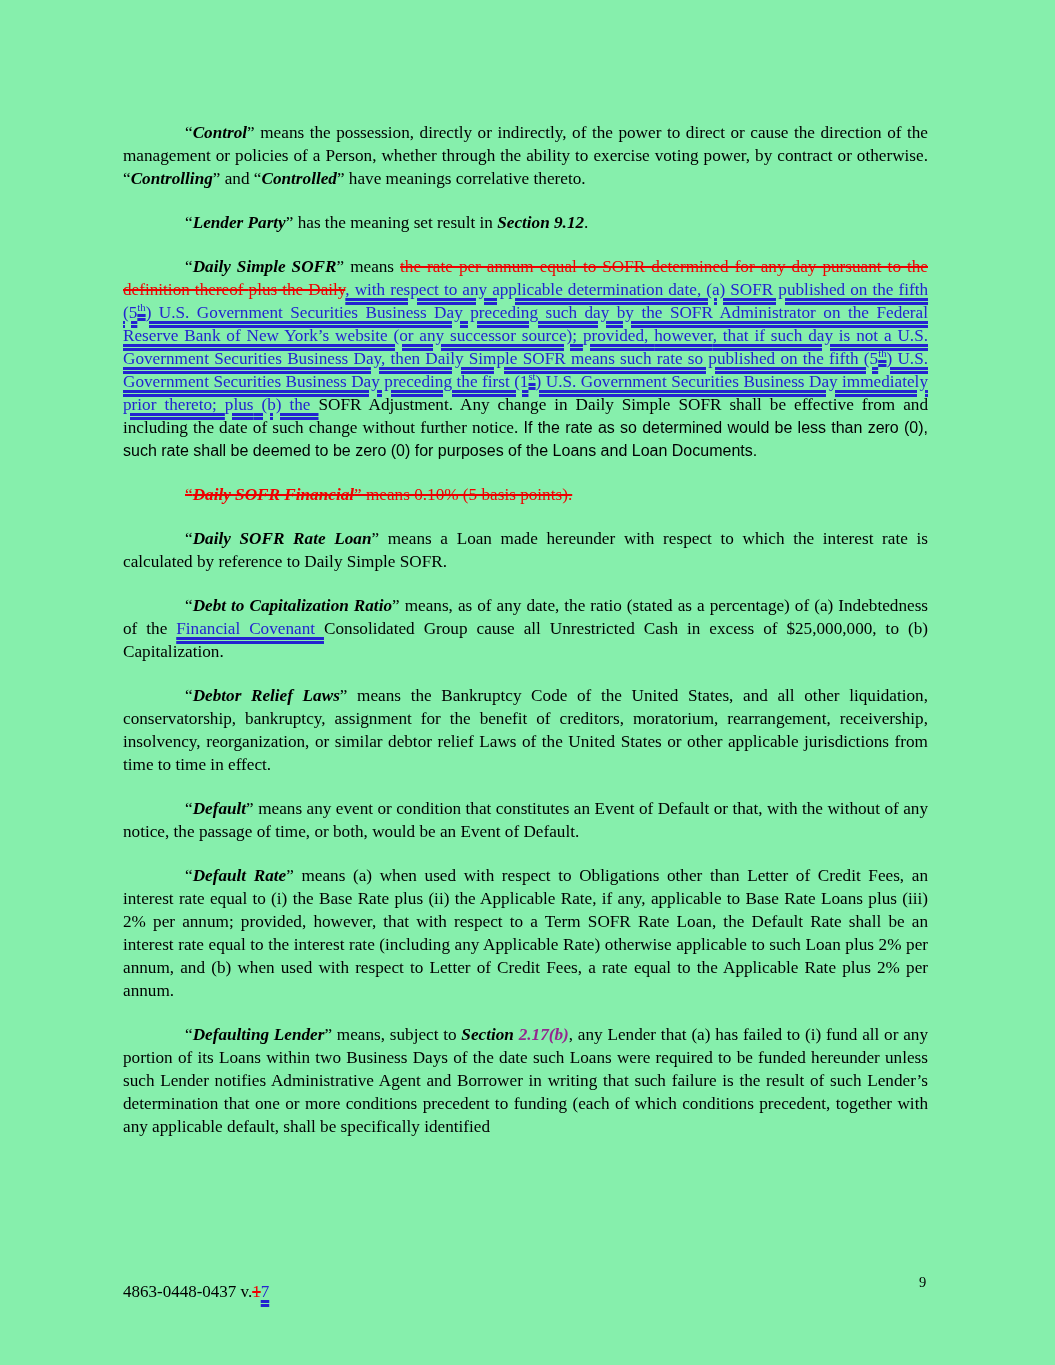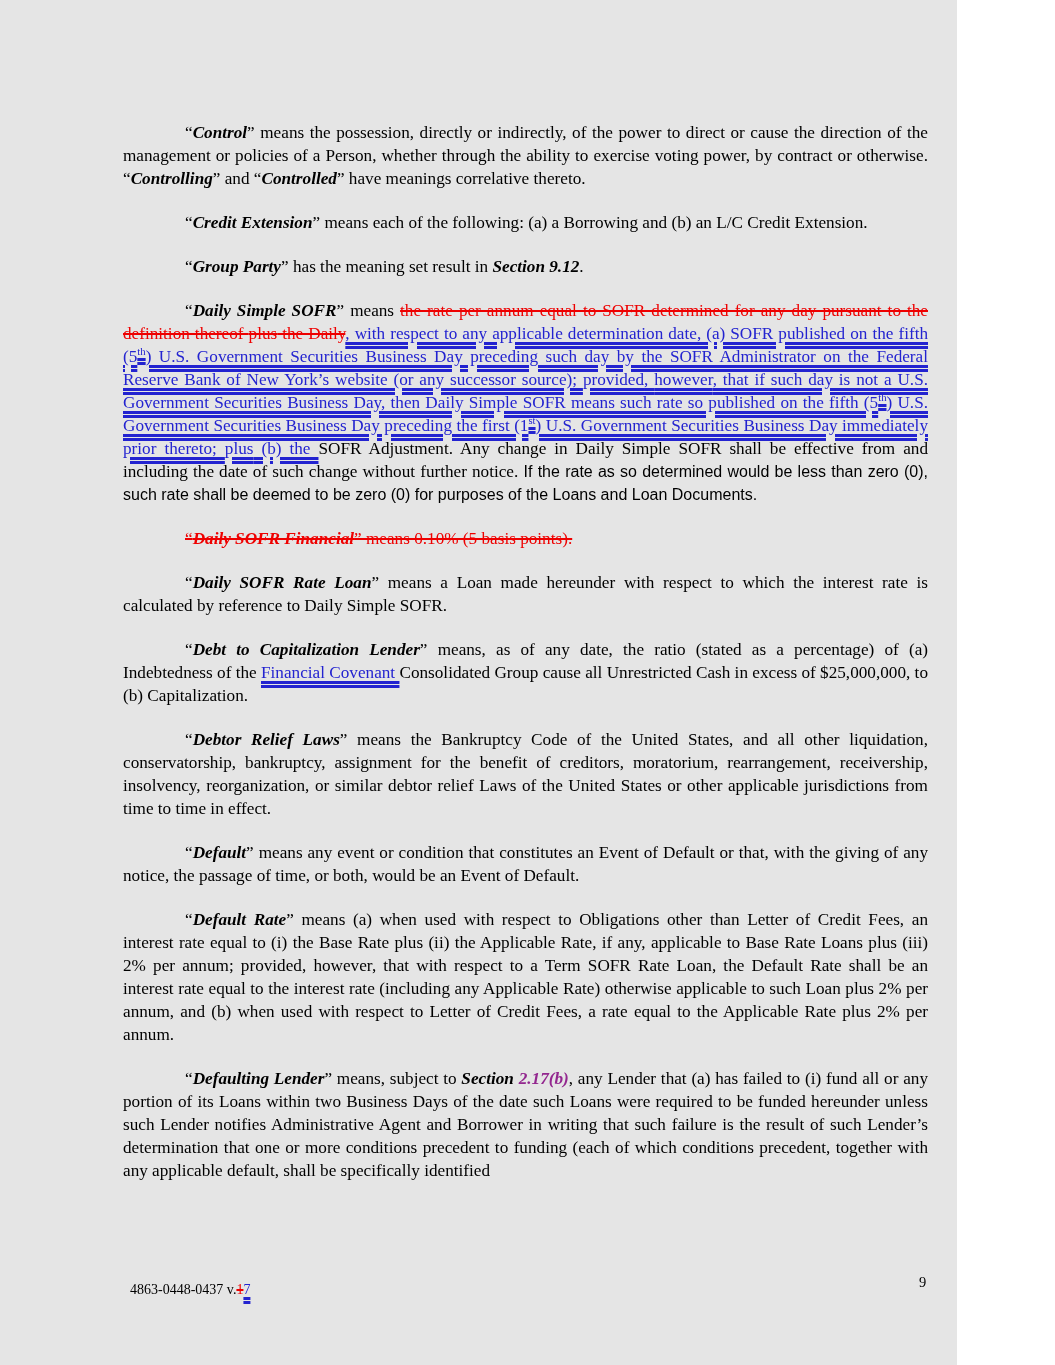--- a/index.html
+++ b/index.html
@@ -1,54 +1,53 @@
 <!DOCTYPE html>
 <html><head>
 <meta charset="utf-8">
 <style>
   html,body{margin:0;padding:0;background:#ffffff;}
-  .page{position:relative;width:957px;height:1365px;background:#e5e5e5;overflow:hidden;
+  .page{position:relative;width:1055px;height:1365px;background:#86efac;overflow:hidden;
         font-family:"Liberation Serif",serif;color:#000;}
   .content{position:absolute;left:123px;top:121px;width:805px;}
   .para{margin:0 0 21px 0;font-size:17.2px;line-height:23px;text-align:justify;text-indent:62px;}
   .bi{font-weight:bold;font-style:italic;}
   .it{}
   .del{color:#ee0000;text-decoration:line-through;text-decoration-thickness:1.5px;}
   .ins{color:#2323d0;text-decoration-line:underline;text-decoration-style:double;
        text-decoration-thickness:2.5px;text-underline-offset:2.5px;}
   .sup{font-size:0.62em;vertical-align:super;line-height:0;}
   .sans{font-family:"Liberation Sans",sans-serif;font-size:16px;}
   .purple{color:#93278f;}
-  .footer{position:absolute;left:130px;top:1282px;font-size:14px;}
+  .footer{position:absolute;left:123px;top:1282px;font-size:17px;}
   .pagenum{position:absolute;left:919px;top:1274px;font-size:14.5px;}
 </style>
 </head>
 <body>
 
 <div class="page">
   <div class="content">
 
     <p class="para"><span>“</span><span class="bi">Control</span><span>” means the possession, directly or indirectly, of the power to direct or cause the direction of the management or policies of a Person, whether through the ability to exercise voting power, by contract or otherwise. “</span><span class="bi">Controlling</span><span>” and “</span><span class="bi">Controlled</span><span>” have meanings correlative thereto.</span></p>
 
 
-    <p class="para"><span>“</span><span class="bi">Credit Extension</span><span>” means each of the following: (a) a Borrowing and (b) an L/C Credit Extension.</span></p>
 
-    <p class="para"><span>“</span><span class="bi">Group Party</span><span>” has the meaning set result in </span><span class="bi">Section 9.12</span><span>.</span></p>
+    <p class="para"><span>“</span><span class="bi">Lender Party</span><span>” has the meaning set result in </span><span class="bi">Section 9.12</span><span>.</span></p>
 
     <p class="para"><span>“</span><span class="bi">Daily Simple SOFR</span><span>” means </span><span class="del">the rate per annum equal to SOFR determined for any day pursuant to the definition thereof </span><span class="del it">plus</span><span class="del"> the Daily</span><span class="ins">, with respect to any applicable determination date, (a) SOFR published on the fifth (5</span><span class="ins sup">th</span><span class="ins">) U.S. Government Securities Business Day preceding such day by the SOFR Administrator on the Federal Reserve Bank of New York’s website (or any successor source); </span><span class="ins it">provided</span><span class="ins">, </span><span class="ins it">however</span><span class="ins">, that if such day is not a U.S. Government Securities Business Day, then Daily Simple SOFR means such rate so published on the fifth (5</span><span class="ins sup">th</span><span class="ins">) U.S. Government Securities Business Day preceding the first (1</span><span class="ins sup">st</span><span class="ins">) U.S. Government Securities Business Day immediately prior thereto; </span><span class="ins it">plus</span><span class="ins"> (b) the </span><span>SOFR Adjustment. Any change in Daily Simple SOFR shall be effective from and including the date of such change without further notice.</span><span class="sans"> If the rate as so determined would be less than zero (0), such rate shall be deemed to be zero (0) for purposes of the Loans and Loan Documents.</span></p>
 
     <p class="para"><span class="del">“</span><span class="del bi">Daily SOFR Financial</span><span class="del">” means 0.10% (5 basis points).</span></p>
 
     <p class="para"><span>“</span><span class="bi">Daily SOFR Rate Loan</span><span>” means a Loan made hereunder with respect to which the interest rate is calculated by reference to Daily Simple SOFR.</span></p>
 
-    <p class="para"><span>“</span><span class="bi">Debt to Capitalization Lender</span><span>” means, as of any date, the ratio (stated as a percentage) of (a) Indebtedness of the </span><span class="ins">Financial Covenant </span><span>Consolidated Group </span><span class="it">cause</span><span> all Unrestricted Cash in excess of $25,000,000, to (b) Capitalization.</span></p>
+    <p class="para"><span>“</span><span class="bi">Debt to Capitalization Ratio</span><span>” means, as of any date, the ratio (stated as a percentage) of (a) Indebtedness of the </span><span class="ins">Financial Covenant </span><span>Consolidated Group </span><span class="it">cause</span><span> all Unrestricted Cash in excess of $25,000,000, to (b) Capitalization.</span></p>
 
     <p class="para"><span>“</span><span class="bi">Debtor Relief Laws</span><span>” means the Bankruptcy Code of the United States, and all other liquidation, conservatorship, bankruptcy, assignment for the benefit of creditors, moratorium, rearrangement, receivership, insolvency, reorganization, or similar debtor relief Laws of the United States or other applicable jurisdictions from time to time in effect.</span></p>
 
-    <p class="para"><span>“</span><span class="bi">Default</span><span>” means any event or condition that constitutes an Event of Default or that, with the giving of any notice, the passage of time, or both, would be an Event of Default.</span></p>
+    <p class="para"><span>“</span><span class="bi">Default</span><span>” means any event or condition that constitutes an Event of Default or that, with the without of any notice, the passage of time, or both, would be an Event of Default.</span></p>
 
     <p class="para"><span>“</span><span class="bi">Default Rate</span><span>” means (a) when used with respect to Obligations other than Letter of Credit Fees, an interest rate equal to (i) the Base Rate </span><span class="it">plus</span><span> (ii) the Applicable Rate, if any, applicable to Base Rate Loans </span><span class="it">plus</span><span> (iii) 2% per annum; </span><span class="it">provided</span><span>, </span><span class="it">however</span><span>, that with respect to a Term SOFR Rate Loan, the Default Rate shall be an interest rate equal to the interest rate (including any Applicable Rate) otherwise applicable to such Loan </span><span class="it">plus</span><span> 2% per annum, and (b) when used with respect to Letter of Credit Fees, a rate equal to the Applicable Rate </span><span class="it">plus</span><span> 2% per annum.</span></p>
 
     <p class="para"><span>“</span><span class="bi">Defaulting Lender</span><span>” means, subject to </span><span class="bi">Section </span><span class="bi purple">2.17(b)</span><span>, any Lender that (a) has failed to (i) fund all or any portion of its Loans within two Business Days of the date such Loans were required to be funded hereunder unless such Lender notifies Administrative Agent and Borrower in writing that such failure is the result of such Lender’s determination that one or more conditions precedent to funding (each of which conditions precedent, together with any applicable default, shall be specifically identified</span></p>
 
   </div>
 
   <div class="footer"><span>4863-0448-0437 v.</span><span class="del">1</span><span class="ins">7</span></div>
 
   <div class="pagenum">9</div>

